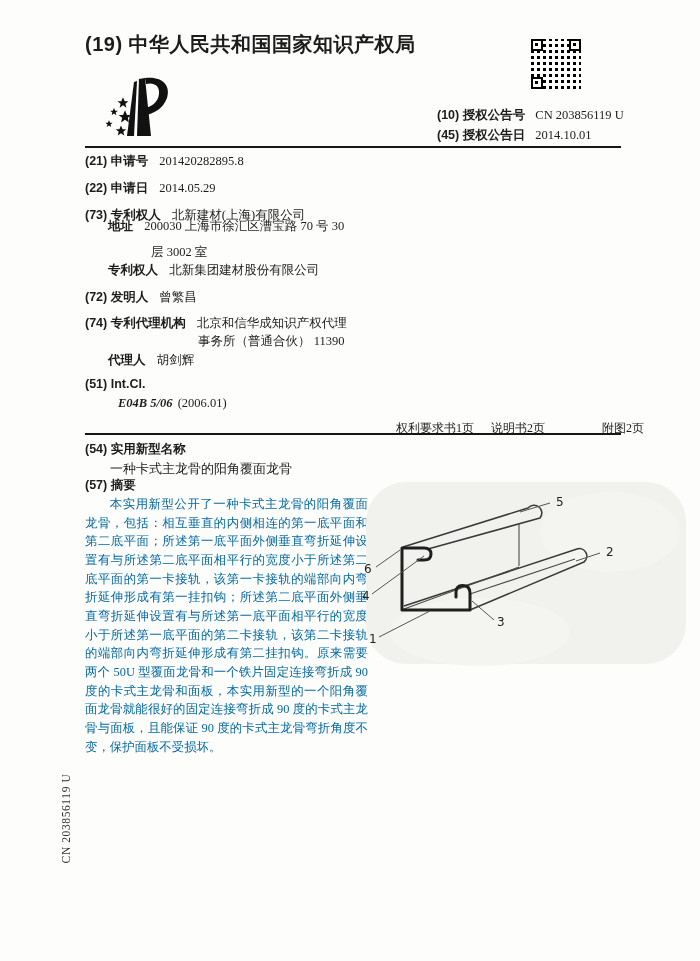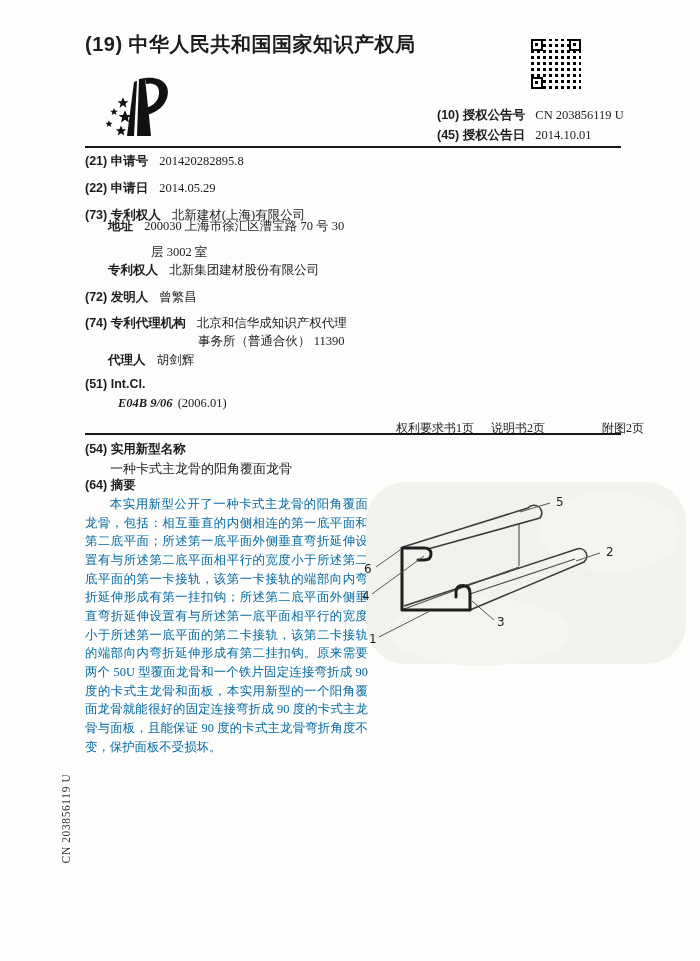--- a/index.html
+++ b/index.html
@@ -122,35 +122,35 @@
     <span class="val">事务所（普通合伙） 11390</span>
   </div>
   <div class="abs bibline" style="left:108px;top:352px;">
     <span class="lbl">代理人</span>
     <span class="val">胡剑辉</span>
   </div>
   <div class="abs bibline" style="left:85px;top:377px;">
     <span class="lbl">(51) Int.Cl.</span>
   </div>
   <div class="abs bibline" style="left:110px;top:396px;">
-    <span class="val" style="font-style:italic;font-weight:bold;">E04B 9/06</span>
+    <span class="val" style="font-style:italic;font-weight:bold;">E04B 5/06</span>
     <span class="val" style="margin-left:2px;">(2006.01)</span>
   </div>
 
   <div class="abs pages val">
     <span>权利要求书1页</span>
     <span>说明书2页</span>
     <span style="margin-right:0;padding-left:40px;">附图2页</span>
   </div>
 
   <div class="abs rule" style="top:433px;"></div>
 
   <div class="abs sechead lbl" style="left:85px;top:441px;">(54) 实用新型名称</div>
   <div class="abs invtitle val">一种卡式主龙骨的阳角覆面龙骨</div>
-  <div class="abs sechead lbl" style="left:85px;top:477px;">(64) 摘要</div>
+  <div class="abs sechead lbl" style="left:85px;top:477px;">(57) 摘要</div>
   <div class="abs abstract">本实用新型公开了一种卡式主龙骨的阳角覆面龙骨，包括：相互垂直的内侧相连的第一底平面和第二底平面；所述第一底平面外侧垂直弯折延伸设置有与所述第二底平面相平行的宽度小于所述第二底平面的第一卡接轨，该第一卡接轨的端部向内弯折延伸形成有第一挂扣钩；所述第二底平面外侧垂直弯折延伸设置有与所述第一底平面相平行的宽度小于所述第一底平面的第二卡接轨，该第二卡接轨的端部向内弯折延伸形成有第二挂扣钩。原来需要两个 50U 型覆面龙骨和一个铁片固定连接弯折成 90 度的卡式主龙骨和面板，本实用新型的一个阳角覆面龙骨就能很好的固定连接弯折成 90 度的卡式主龙骨与面板，且能保证 90 度的卡式主龙骨弯折角度不变，保护面板不受损坏。</div>
 
   <div class="abs figwrap">
     <svg width="330" height="200" viewBox="0 0 330 200">
 
       <rect x="6" y="10" width="320" height="182" rx="40" fill="#f1f1ed"></rect>
       <ellipse cx="250" cy="60" rx="70" ry="40" fill="#f4f4f0"></ellipse>
       <ellipse cx="120" cy="160" rx="90" ry="34" fill="#f4f4f0"></ellipse>
 
       <path d="M43,75 L168,36 A7.5,7.5 0 0 1 180,46 L68,77" fill="none" stroke="#3b3b3b" stroke-width="1.6" stroke-linejoin="round"></path>

